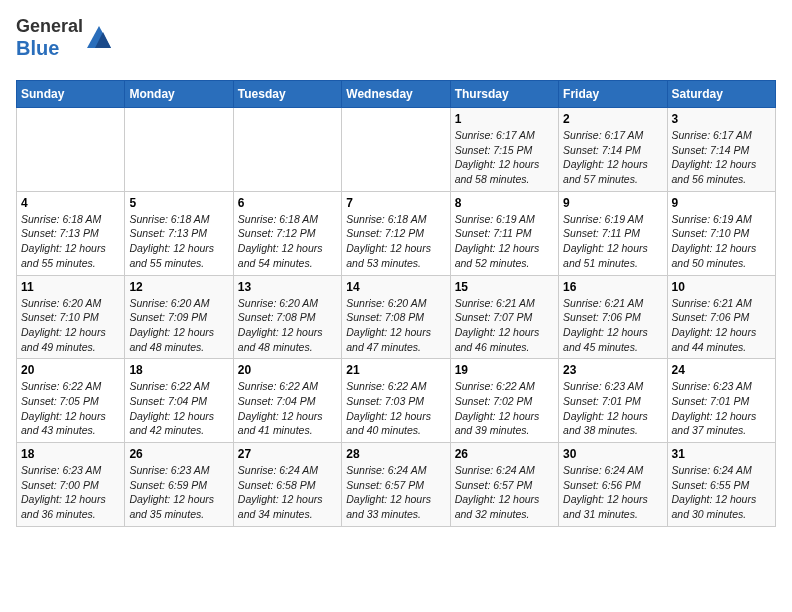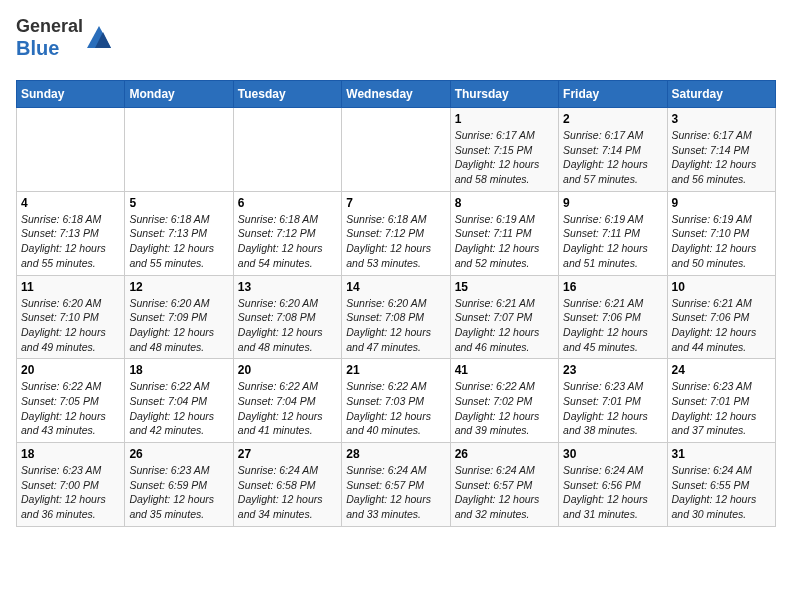--- a/index.html
+++ b/index.html
@@ -207,21 +207,21 @@
         </td>
         <td>
           <span class="day-num">20</span>
           <div class="day-info">Sunrise: 6:22 AM<br>Sunset: 7:04 PM<br>Daylight: 12 hours and 41 minutes.</div>
         </td>
         <td>
           <span class="day-num">21</span>
           <div class="day-info">Sunrise: 6:22 AM<br>Sunset: 7:03 PM<br>Daylight: 12 hours and 40 minutes.</div>
         </td>
         <td>
-          <span class="day-num">41</span>
+          <span class="day-num">19</span>
           <div class="day-info">Sunrise: 6:22 AM<br>Sunset: 7:02 PM<br>Daylight: 12 hours and 39 minutes.</div>
         </td>
         <td>
           <span class="day-num">23</span>
           <div class="day-info">Sunrise: 6:23 AM<br>Sunset: 7:01 PM<br>Daylight: 12 hours and 38 minutes.</div>
         </td>
         <td>
           <span class="day-num">24</span>
           <div class="day-info">Sunrise: 6:23 AM<br>Sunset: 7:01 PM<br>Daylight: 12 hours and 37 minutes.</div>
         </td>

